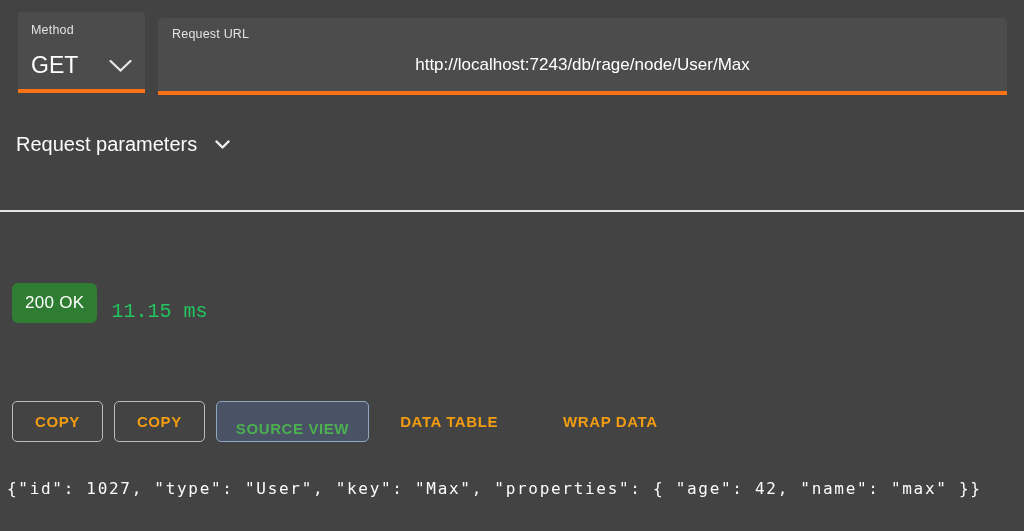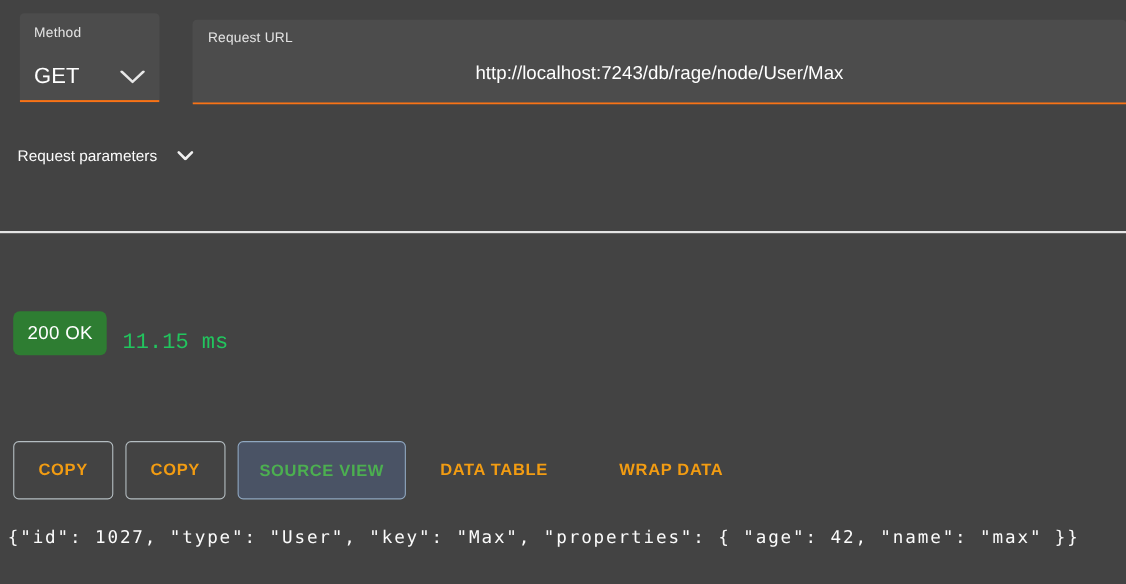--- a/index.html
+++ b/index.html
@@ -9,21 +9,21 @@
     font-family: "Liberation Sans", sans-serif;
     color: #ffffff;
     position: relative;
     overflow: hidden;
   }
 
   
   .field {
     position: absolute;
     background: #4c4c4c;
-    border-bottom: 2px solid #f97316;
+    border-bottom: 4px solid #f97316;
     border-radius: 4px 4px 0 0;
     display: flex;
     flex-direction: column;
   }
   .method-field {
     left: 18px; top: 12px;
     width: 127px; height: 81px;
     padding: 11px 13px 10px 13px;
     cursor: pointer;
   }
@@ -32,26 +32,26 @@
     color: #e3e3e3;
     letter-spacing: 0.2px;
   }
   .method-value-row {
     margin-top: auto;
     display: flex;
     align-items: center;
     justify-content: space-between;
   }
   .method-value {
-    font-size: 20px;
+    font-size: 23px;
     color: #ffffff;
     text-align: right;
   }
   .url-field {
-    left: 175px; top: 18px;
+    left: 158px; top: 18px;
     width: 849px; height: 77px;
     padding: 9px 14px 10px 14px;
   }
   .url-input {
     margin-top: auto;
     background: transparent;
     border: none;
     outline: none;
     color: #ffffff;
     font-family: "Liberation Sans", sans-serif;
@@ -61,21 +61,21 @@
     text-align: center;
   }
 
   
   .params-row {
     position: absolute;
     left: 16px; top: 133px;
     display: flex;
     align-items: center;
     gap: 18px;
-    font-size: 14px;
+    font-size: 20px;
     color: #fbfbfb;
     cursor: pointer;
   }
 
   
   .divider {
     position: absolute;
     left: 0; top: 210px;
     width: 1024px;
     height: 2px;
@@ -106,21 +106,21 @@
 
   
   .actions-row {
     position: absolute;
     left: 12px; top: 401px;
     display: flex;
     align-items: center;
     gap: 11px;
   }
   .btn {
-    height: 53px;
+    height: 41px;
     border-radius: 5px;
     font-family: "Liberation Sans", sans-serif;
     font-size: 15px;
     font-weight: bold;
     letter-spacing: 0.6px;
     color: #f29c12;
     background: transparent;
     border: 1px solid #b4bdc1;
     padding: 0 22px;
     cursor: pointer;

